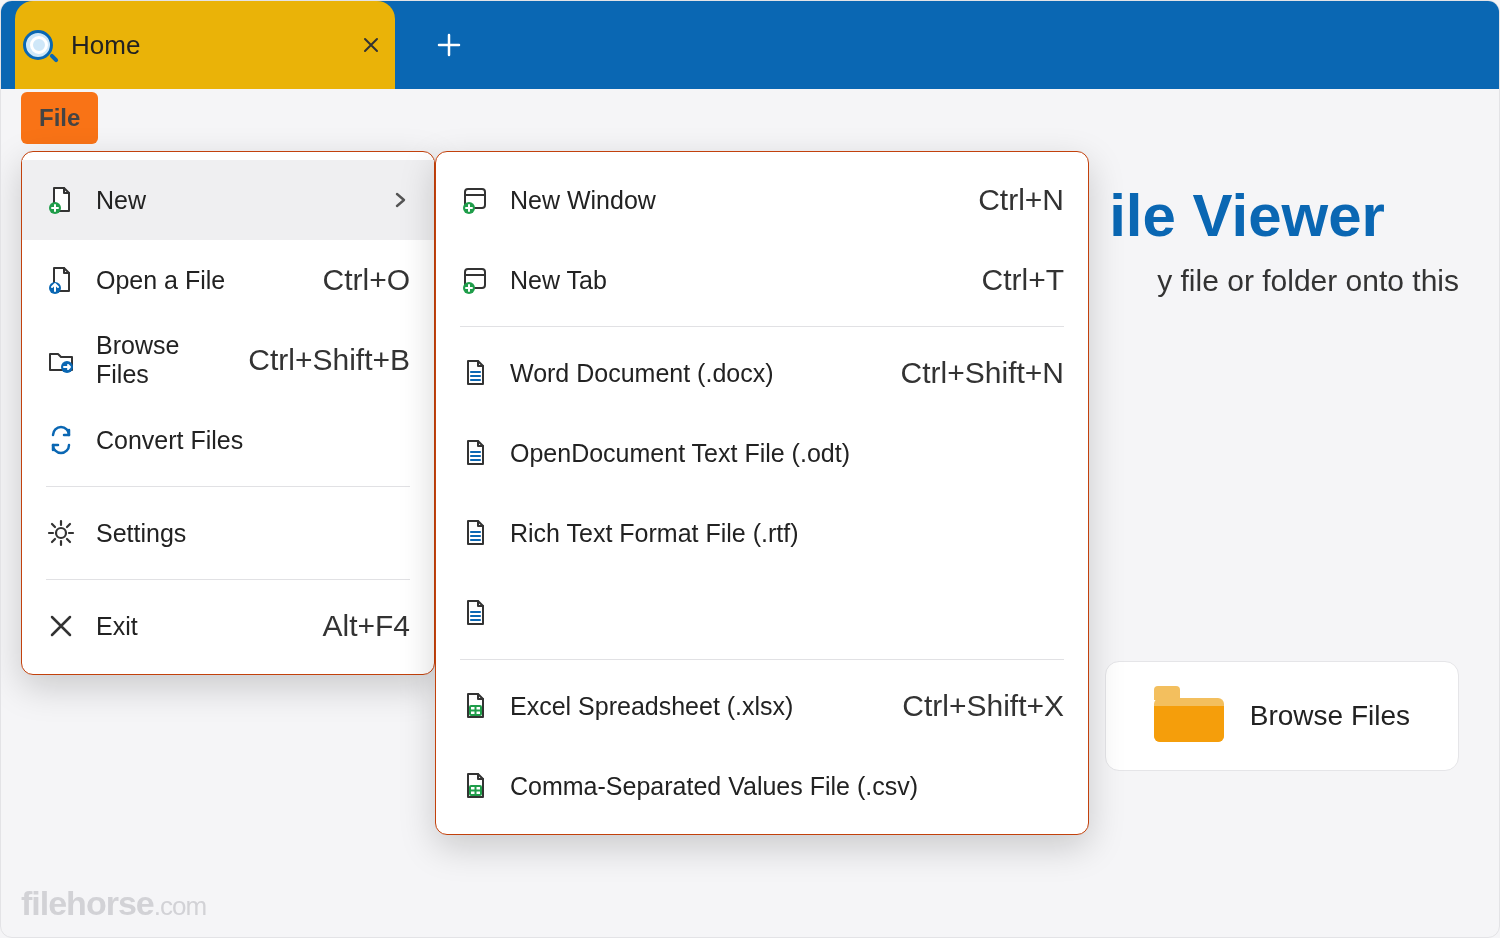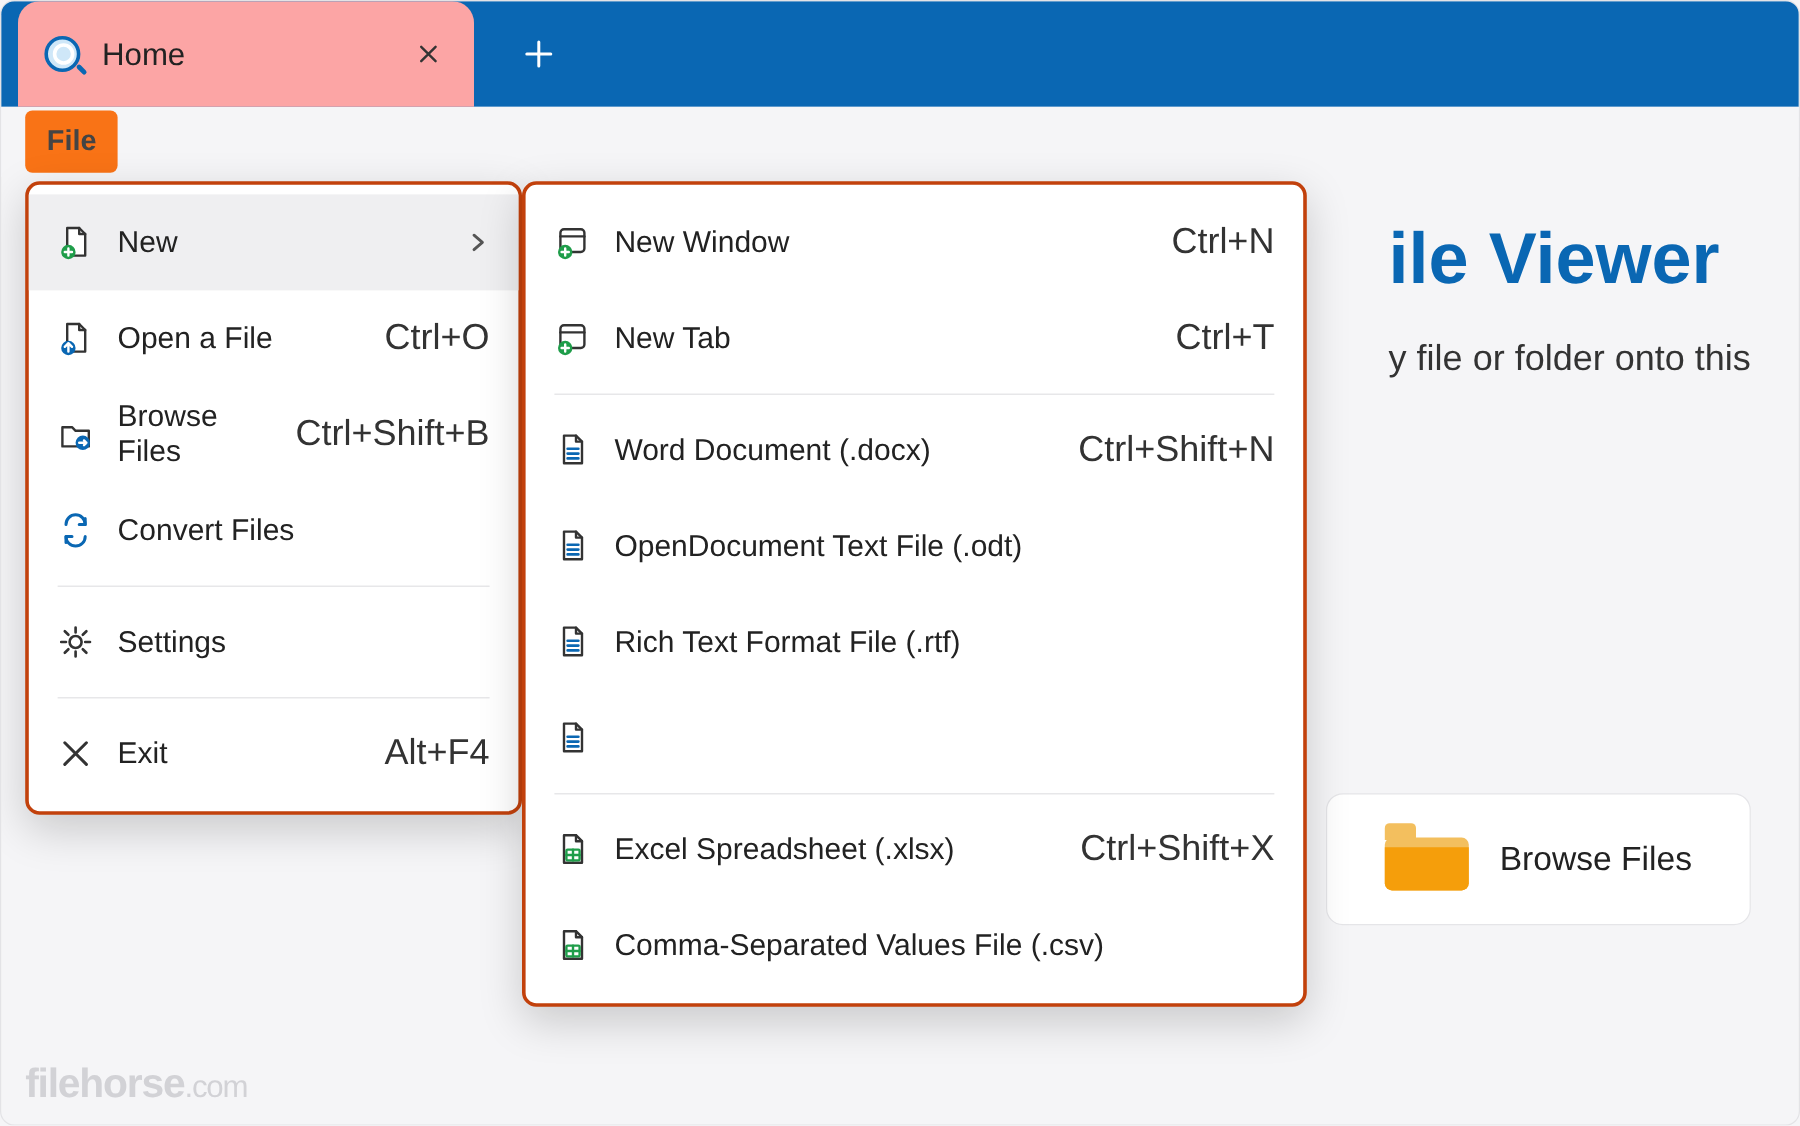--- a/index.html
+++ b/index.html
@@ -24,22 +24,22 @@
   .titlebar {
     height: 88px;
     background: #0a67b3;
     display: flex;
     align-items: flex-end;
   }
   .tab {
     position: relative;
     height: 88px;
     margin-left: 14px;
-    padding: 0 22px;
-    background: #fca5a5;
+    padding: 0 8px;
+    background: #eab308;
     width: 380px;
     display: flex;
     align-items: center;
     gap: 18px;
     border-top-left-radius: 18px;
     border-top-right-radius: 18px;
     font-size: 26px;
   }
   .tab .tab-title { flex: 1; }
   .tab .close {
@@ -105,25 +105,26 @@
     position: absolute;
     right: 0; top: 180px;
     padding-right: 40px;
     text-align: left;
     pointer-events: none;
   }
   .big-title {
     font-size: 60px;
     font-weight: 700;
     color: #0a67b3;
-    margin: 0 0 32px 0;
+    margin: 0 0 14px 0;
   }
   .sub-text {
     font-size: 30px;
     color: #333;
+    margin-left: 48px;
   }
   .browse-card {
     position: absolute;
     right: 40px;
     top: 660px;
     display: flex;
     align-items: center;
     gap: 26px;
     background: #fff;
     padding: 28px 48px;
@@ -155,21 +156,21 @@
     width: 70px; height: 36px;
     background: #f59e0b;
     border-radius: 0 0 6px 6px;
     bottom: 0;
   }
 
   
   .menu {
     position: absolute;
     background: #fff;
-    border: 3px solid #c2410c;
+    border: 1px solid #c2410c;
     border-radius: 12px;
     box-shadow: 0 12px 36px rgba(0,0,0,.18);
     padding: 8px 0;
   }
   .menu.file {
     left: 20px; top: 150px;
     width: 414px;
   }
   .menu.sub {
     left: 434px; top: 150px;

